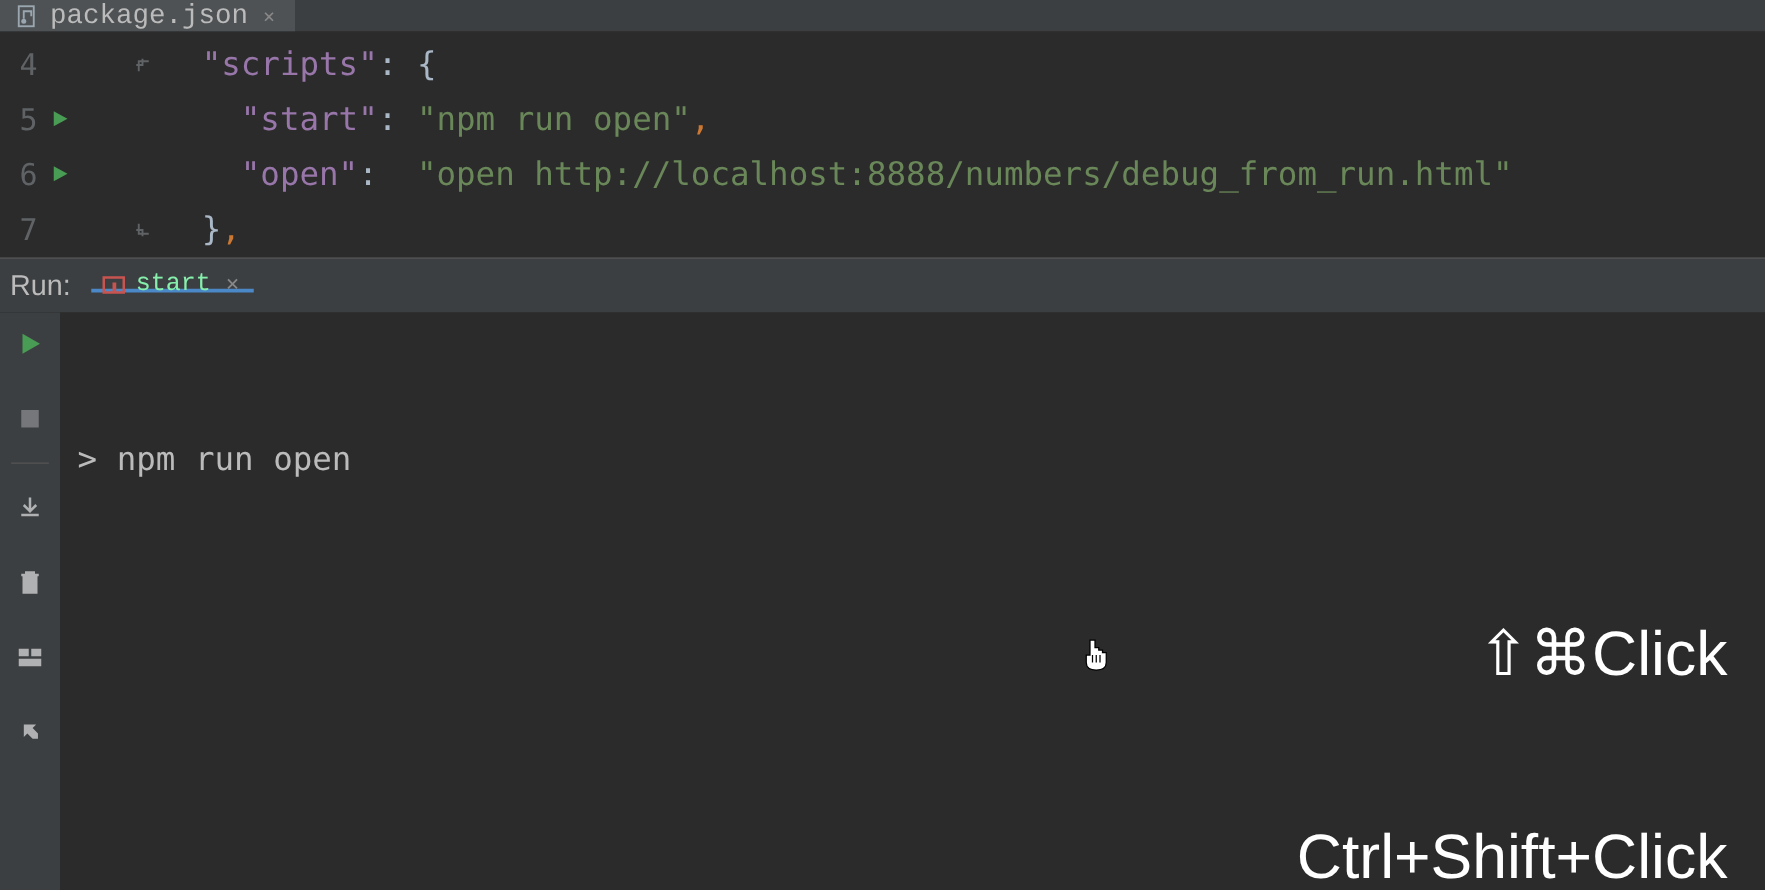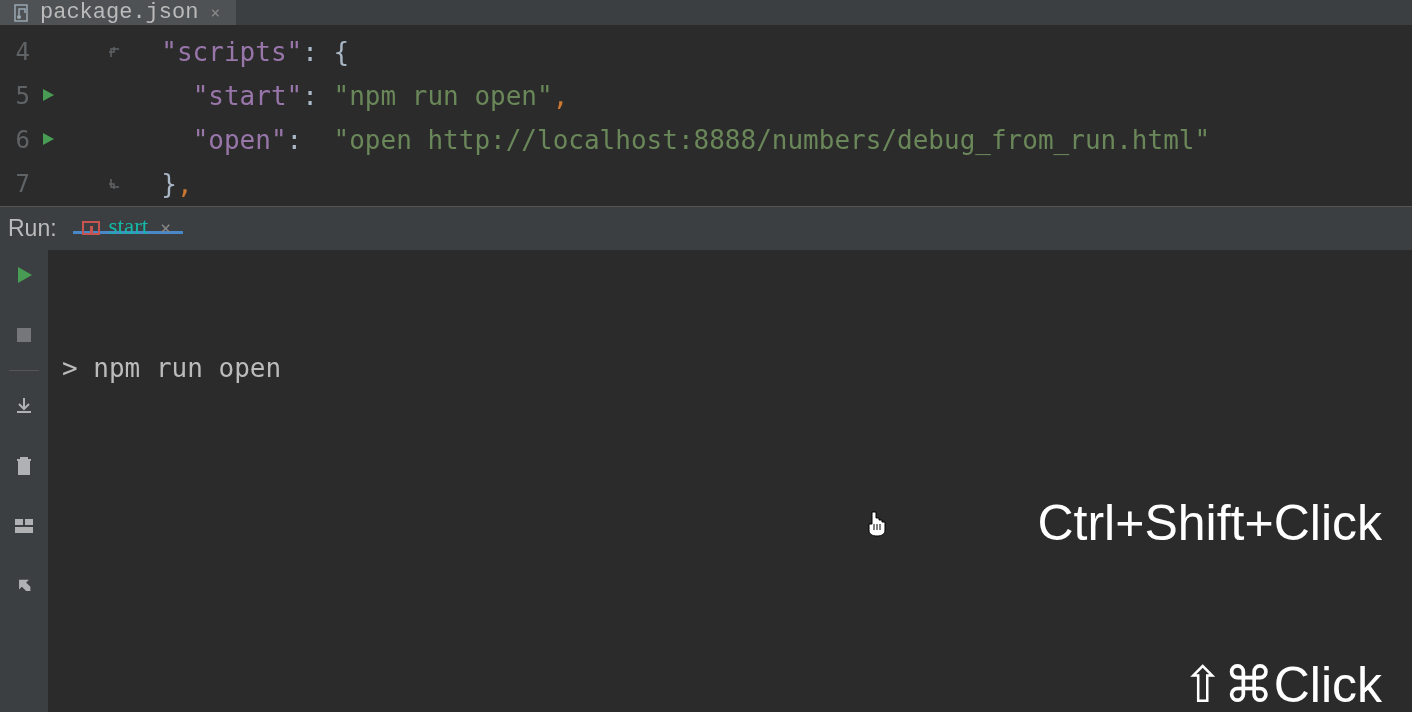--- a/index.html
+++ b/index.html
@@ -130,23 +130,23 @@
       align-items: center;
       gap: 8px;
       padding: 0 8px;
       height: 100%;
       border-bottom: 3px solid #4a88c7;
     }
     .run-tab-icon {
       display: inline-flex;
     }
     .run-tab-label {
-      color: #14b8a6;
-      font-size: 23px;
-      font-family: Liberation Serif, serif;
+      color: #86efac;
+      font-size: 20px;
+      font-family: Liberation Mono, monospace;
     }
     .run-tab-close {
       color: #888;
       font-size: 18px;
       cursor: pointer;
       padding: 0 4px;
     }
     
     
     .run-body {
@@ -328,17 +328,17 @@
     
     <div class="cursor-pointer">
       <svg width="24" height="28" viewBox="0 0 24 28">
         <path d="M7 2 L7 14 L4 14 L4 20 C4 24 7 26 12 26 C17 26 20 24 20 20 L20 12 L17 12 L17 10 L14 10 L14 8 L11 8 L11 2 Z" fill="#fff" stroke="#000" stroke-width="1"></path>
         <line x1="9" y1="14" x2="9" y2="20" stroke="#000"></line>
         <line x1="12" y1="14" x2="12" y2="20" stroke="#000"></line>
         <line x1="15" y1="14" x2="15" y2="20" stroke="#000"></line>
       </svg>
     </div>
     <div class="shortcut-hint">
+      <div>⇧⌘Click</div>
       <div>Ctrl+Shift+Click</div>
-      <div>⇧⌘Click</div>
     </div>
   </div>
 </div>
 
 </body></html>

